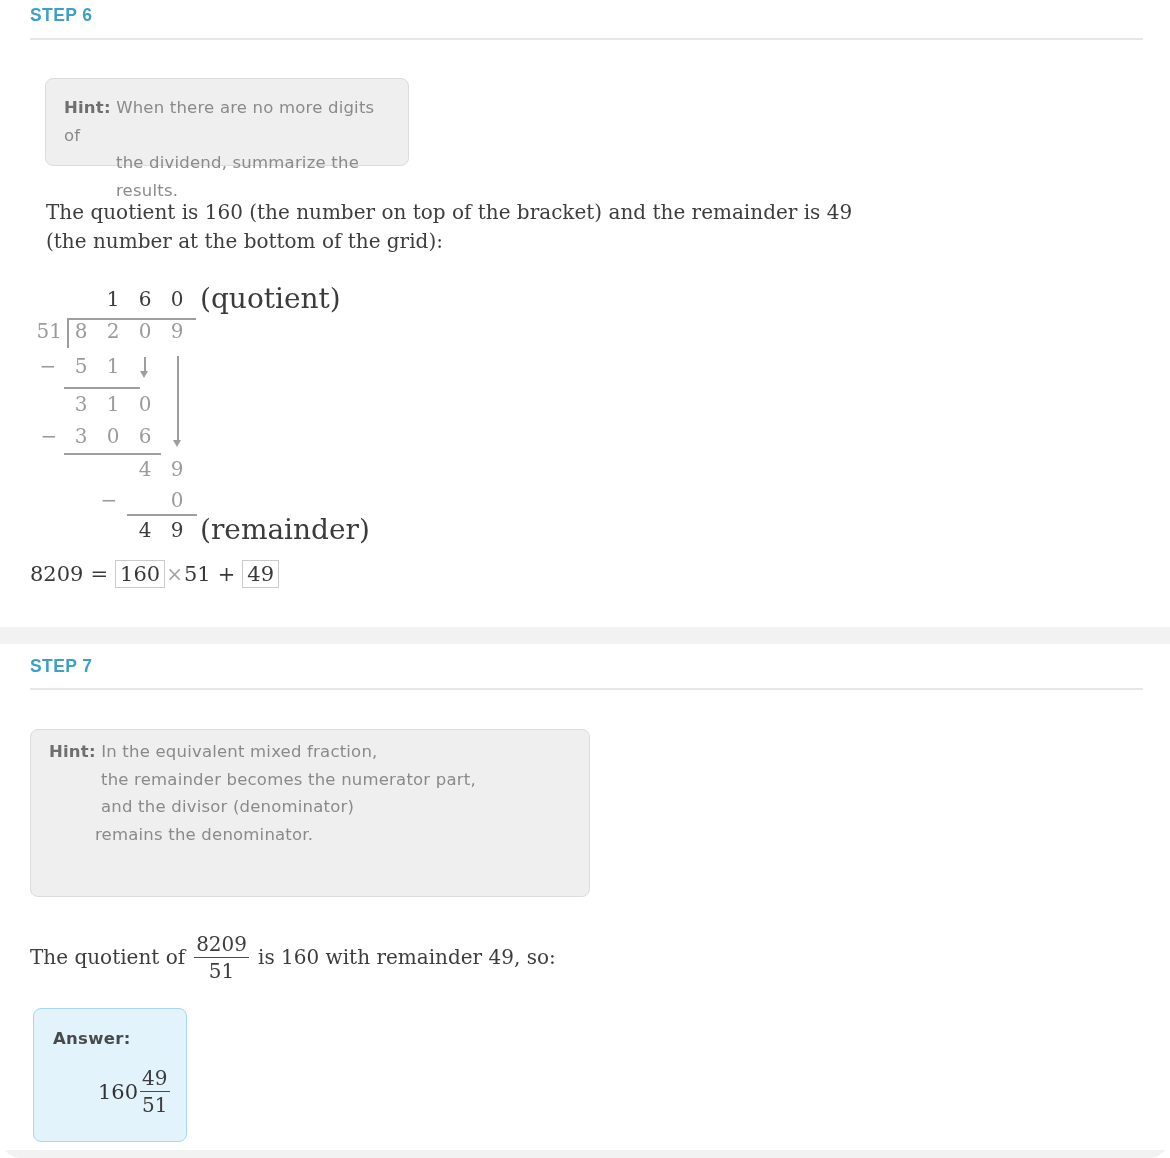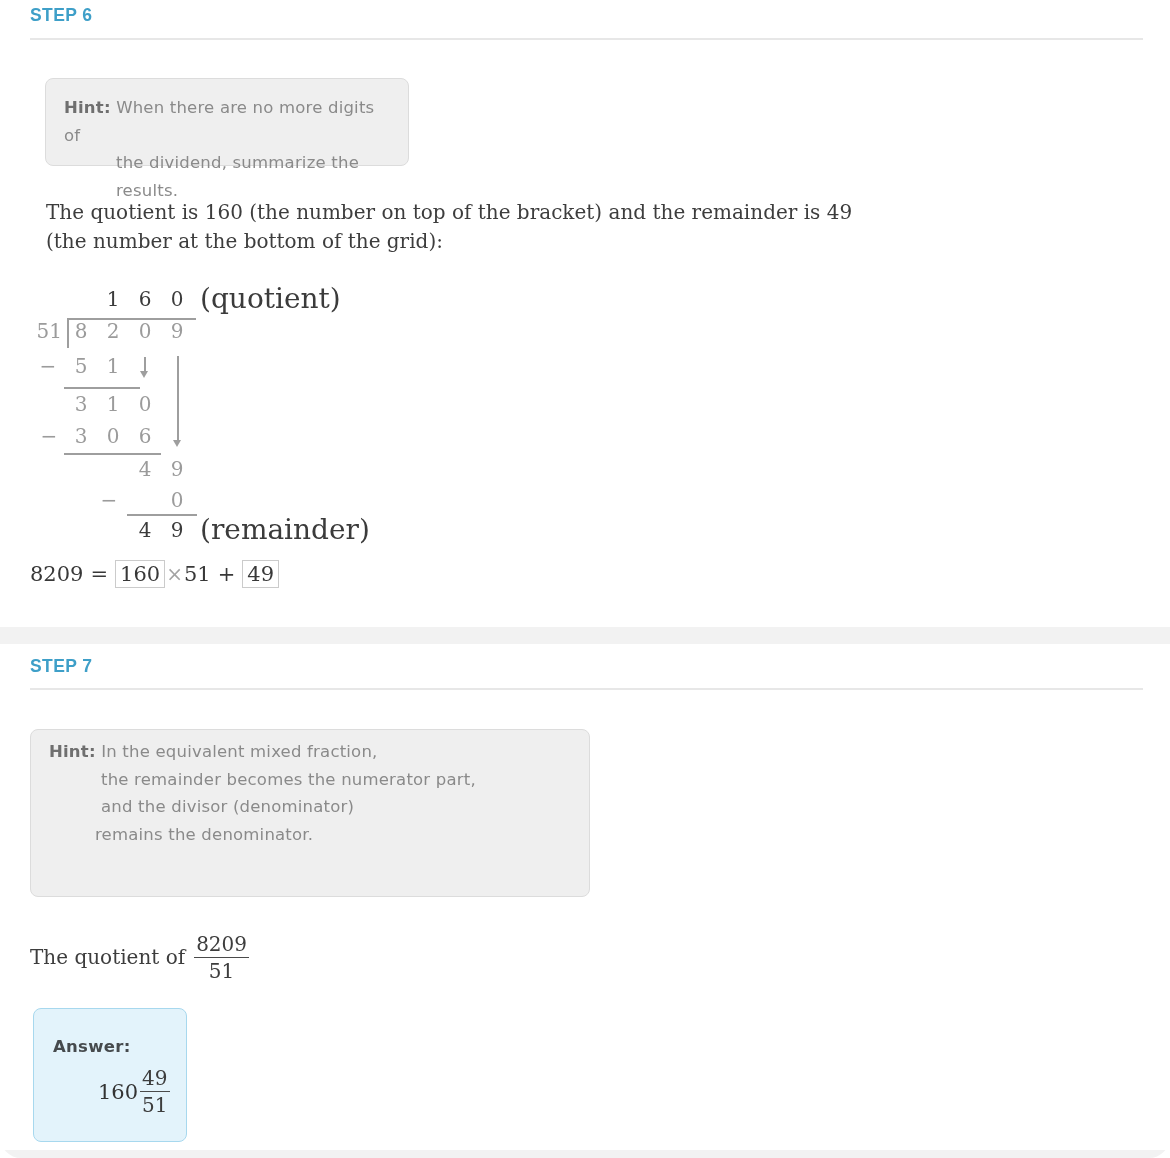--- a/index.html
+++ b/index.html
@@ -146,24 +146,25 @@
     <div class="hint-indent">and the divisor (denominator)</div>
     <div class="hint-indent-sm">remains the denominator.</div>
   </div>
 
   <div class="abs serif" style="left:30px;top:924px;display:flex;align-items:center;font-size:20px;height:66px;">
     <span>The quotient of</span>
     <span class="frac" style="margin:0 9px;font-size:20px;">
       <span class="num">8209</span>
       <span class="den">51</span>
     </span>
+    <span>is 160 with remainder 49, so:</span>
   </div>
 
   <div id="answer-box" class="abs" style="left:33px;top:1008px;width:154px;height:134px;">
-    <div id="answer-label" class="abs" style="left:19px;top:28px;">Answer:</div>
+    <div id="answer-label" class="abs" style="left:19px;top:20px;">Answer:</div>
     <div class="mixed abs" style="left:64px;top:58px;">
       <span class="whole">160</span>
       <span class="frac" style="font-size:20px;margin-left:2px;">
         <span class="num">49</span>
         <span class="den">51</span>
       </span>
     </div>
   </div>
 
   <div class="abs band" style="top:1150px;height:8px;"></div>

